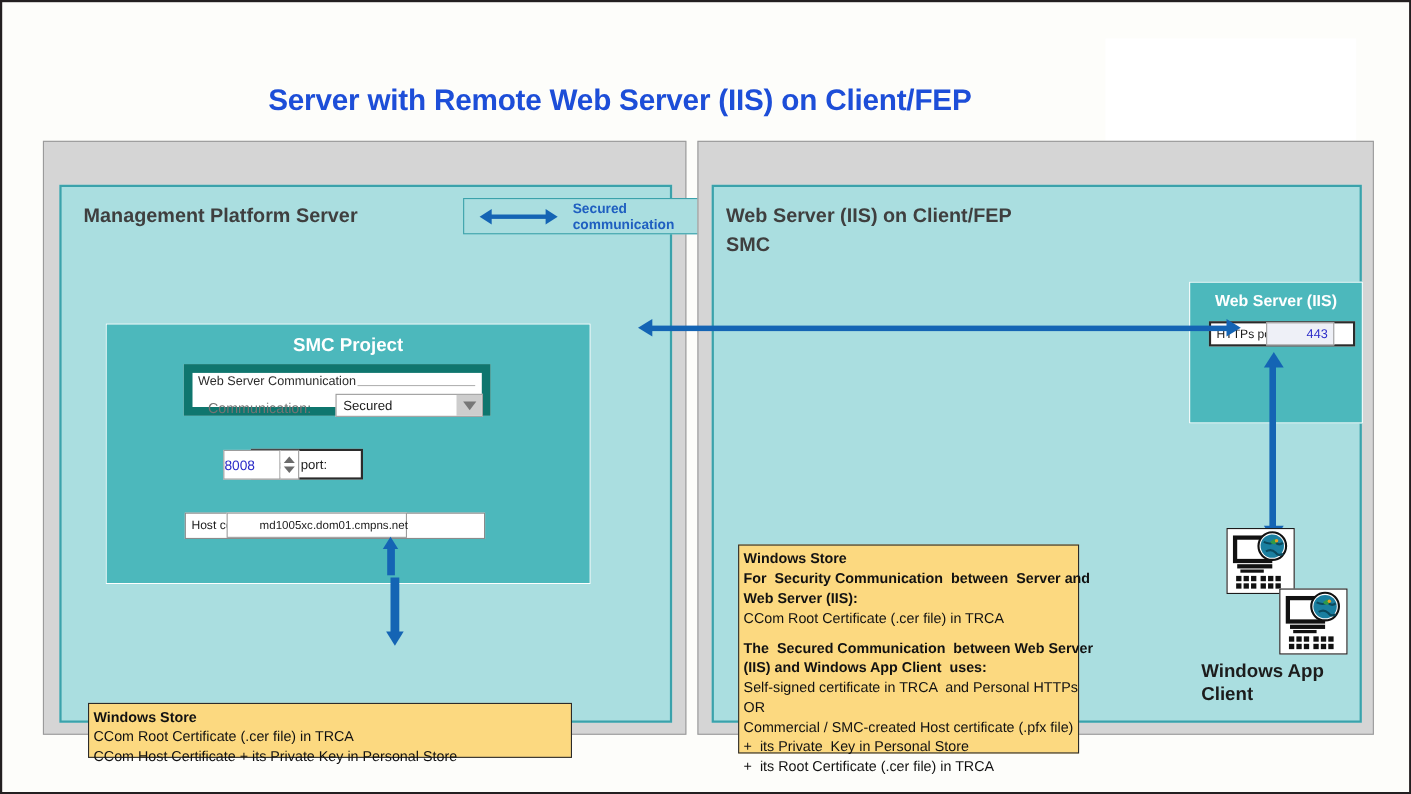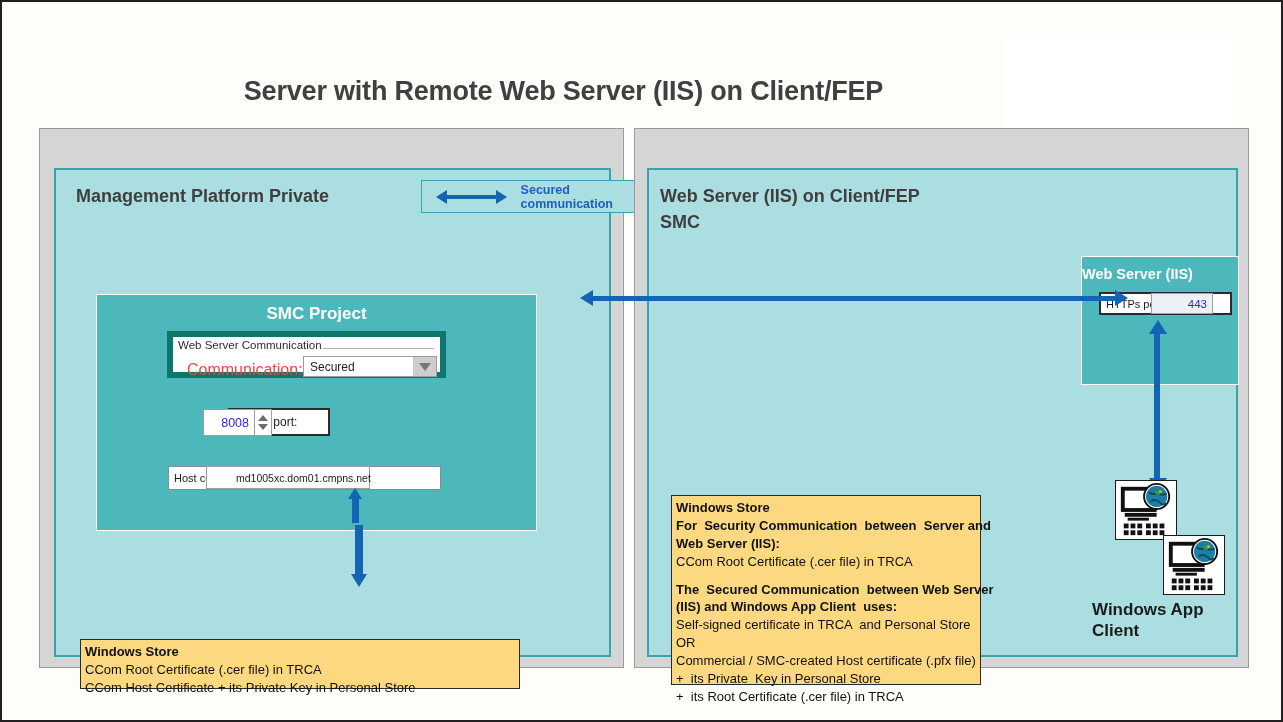--- a/index.html
+++ b/index.html
@@ -17,21 +17,21 @@
   }
   
   .ghost-rect {
     position: absolute; left: 1003px; top: 33px;
     width: 228px; height: 93px;
     background: #ffffff;
   }
   .diagram-title {
     position: absolute; left: 0; top: 74px; width: 1123px;
     text-align: center;
-    font-size: 27px; font-weight: bold; color: #404040;
+    font-size: 27px; font-weight: bold; color: #1d4ed8;
     letter-spacing: -0.2px;
   }
 
   
   .outer-frame {
     position: absolute;
     background: #d5d5d5;
     border: 1px solid #9a9a9a;
   }
   #left-outer  { left: 37px;  top: 126px; width: 585px; height: 540px; }
@@ -86,32 +86,32 @@
     margin-top: 13px;
   }
   #smc-project-title {
     position: absolute; top: 9px; left: 0; width: 100%;
     text-align: center; font-size: 17px; font-weight: bold; color: #ffffff;
   }
 
   
   #web-server-comm-group {
     position: absolute; left: 70px; top: 36px; width: 279px; height: 47px;
-    background: #ffffff; border: 6px solid #0f766e;
+    background: #ffffff; border: 8px solid #0f766e;
   }
   #web-server-comm-legend {
     position: absolute; left: 5px; top: 2px;
     font-size: 11.5px; color: #2c2c2c; background: #ffffff;
     padding-right: 5px;
   }
   #web-server-comm-group .group-rule {
     position: absolute; left: 150px; top: 11px; right: 6px; height: 1px; background: #b3b3b3;
   }
   #comm-label {
-    position: absolute; left: 14px; top: 24px; font-size: 16px; color: #ef4444;
+    position: absolute; left: 14px; top: 24px; font-size: 13px; color: #737373;
   }
   #comm-select {
     position: absolute; left: 130px; top: 19px; width: 134px; height: 21px;
     background: #ffffff; border: 1px solid #9c9c9c;
     display: flex; align-items: center;
   }
   #comm-select-value { font-size: 12px; color: #1c1c1c; padding-left: 6px; }
   #comm-select-arrow {
     position: absolute; right: 0; top: 0; width: 23px; height: 19px;
     background: #cdcdcd; display: flex; align-items: center; justify-content: center;
@@ -125,21 +125,21 @@
   
   #ccom-port-box {
     position: absolute; left: 131px; top: 113px; width: 102px; height: 28px;
     background: #ffffff; border: 2px solid #2b2b2b;
     display: flex; align-items: center;
   }
   #ccom-port-label { font-size: 12px; color: #1c1c1c; padding-left: 6px; }
   #ccom-port-input {
     position: absolute; left: 106px; top: 114px; width: 52px; height: 27px;
     background: #ffffff; border: 1px solid #9c9c9c;
-    display: flex; align-items: center; justify-content: flex-end;
+    display: flex; align-items: center; 
   }
   #ccom-port-value { font-size: 12.5px; color: #2b2bc8; padding-right: 5px; }
   #ccom-port-spin {
     position: absolute; left: 158px; top: 114px; width: 17px; height: 27px;
     background: #ffffff; border: 1px solid #9c9c9c; border-left: none;
     display: flex; flex-direction: column; align-items: center; justify-content: center;
   }
   #ccom-port-spin .sp-up, #ccom-port-spin .sp-down {
     width: 0; height: 0; border-left: 5px solid transparent; border-right: 5px solid transparent;
   }
@@ -197,21 +197,21 @@
   .note-line { font-size: 13px; color: #111111; line-height: 1.375; white-space: pre; }
   .note-line.strong { font-weight: bold; }
   .note-line.blank { height: 10px; }
 
   
   #iis-box {
     position: absolute; left: 432px; top: 86px; width: 158px; height: 129px;
     background: #4cb8bc; border: 1px solid #ffffff;
   }
   #iis-title {
-    position: absolute; top: 9px; left: 0; width: 100%; text-align: left;
+    position: absolute; top: 9px; left: 0; width: 100%; text-align: center;
     font-size: 14.5px; font-weight: bold; color: #ffffff;
   }
   #https-port-box {
     position: absolute; left: 17px; top: 35px; width: 133px; height: 23px;
     background: #ffffff; border: 2px solid #2b2b2b;
     display: flex; align-items: center;
   }
   #https-port-label { font-size: 11px; color: #1c1c1c; padding-left: 5px; white-space: nowrap; }
   #https-port-input {
     position: absolute; left: 69px; top: 36px; width: 62px; height: 21px;
@@ -274,21 +274,21 @@
 
 <div id="page-frame">
 
   <div class="ghost-rect"></div>
 
   <div class="diagram-title">Server with Remote Web Server (IIS) on Client/FEP</div>
 
   <div class="outer-frame" id="left-outer">
     <div class="panel" id="left-panel">
 
-      <div class="panel-title" id="left-panel-title">Management Platform Private</div>
+      <div class="panel-title" id="left-panel-title">Management Platform Server</div>
 
       <div id="legend-box">
         <span class="legend-arrow">
           <span class="head-l"></span>
             <span class="shaft"></span>
             <span class="head-r"></span>
         </span>
         <span id="legend-label">Secured communication</span>
       </div>
 
@@ -359,21 +359,21 @@
       </div>
 
       <div class="note-box" id="right-note">
         <div class="note-line strong">Windows Store</div>
         <div class="note-line strong">For  Security Communication  between  Server and</div>
         <div class="note-line strong">Web Server (IIS):</div>
         <div class="note-line">CCom Root Certificate (.cer file) in TRCA</div>
         <div class="note-line blank"></div>
         <div class="note-line strong">The  Secured Communication  between Web Server</div>
         <div class="note-line strong">(IIS) and Windows App Client  uses:</div>
-        <div class="note-line">Self-signed certificate in TRCA  and Personal Store</div>
+        <div class="note-line">Self-signed certificate in TRCA  and Personal HTTPs</div>
         <div class="note-line">OR</div>
         <div class="note-line">Commercial / SMC-created Host certificate (.pfx file)</div>
         <div class="note-line">+  its Private  Key in Personal Store</div>
         <div class="note-line">+  its Root Certificate (.cer file) in TRCA</div>
       </div>
 
     </div>
   </div>
 
   <div id="cross-arrow">

